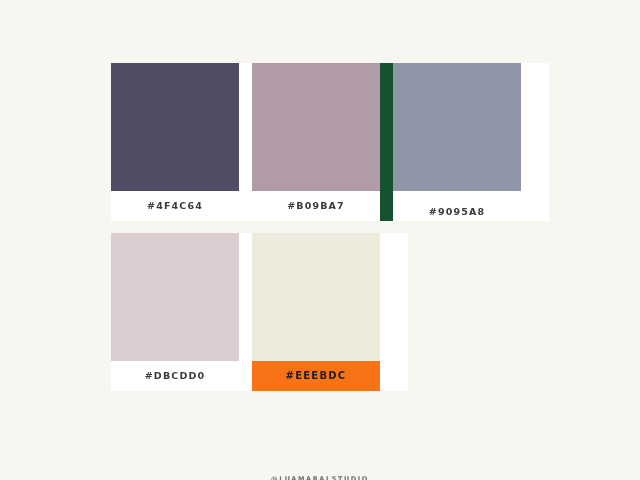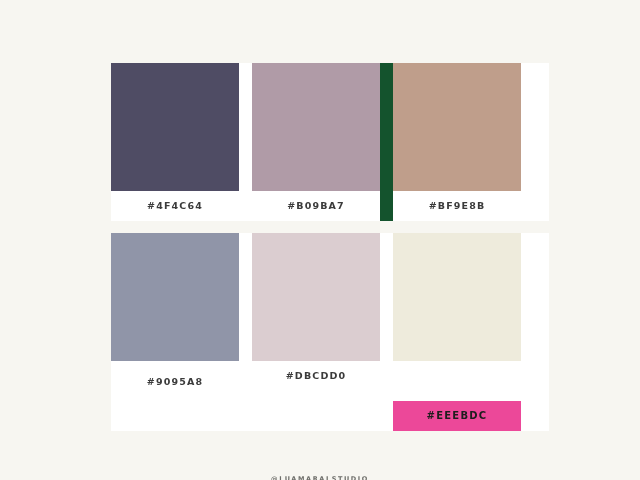--- a/index.html
+++ b/index.html
@@ -93,43 +93,37 @@
     </div>
   </div>
 
   <div class="swatch-card" style="background: #14532d;">
     <div class="swatch-color" style="background:#B09BA7;"></div>
     <div class="swatch-label-strip" style="background: rgb(255, 255, 255);">
       <span class="swatch-label" style="color: rgb(59, 59, 59);">#B09BA7</span>
     </div>
   </div>
 
-  <div class="swatch-card" style="background: rgb(255, 255, 255);">
-    <div class="swatch-color" style="background:#BF9E8B;"></div>
-    <div class="swatch-label-strip" style="background: rgb(255, 255, 255);">
-      <span class="swatch-label" style="color: rgb(59, 59, 59);">#BF9E8B</span>
-    </div>
-  </div>
 
   <div class="swatch-card" style="background: rgb(255, 255, 255);">
     <div class="swatch-color" style="background:#9095A8;"></div>
     <div class="swatch-label-strip" style="background: rgb(255, 255, 255);">
       <span class="swatch-label" style="color: rgb(59, 59, 59); margin-top: 12px;">#9095A8</span>
     </div>
   </div>
 
   <div class="swatch-card" style="background: rgb(255, 255, 255);">
     <div class="swatch-color" style="background:#DBCDD0;"></div>
     <div class="swatch-label-strip" style="background: rgb(255, 255, 255);">
       <span class="swatch-label" style="color: rgb(59, 59, 59);">#DBCDD0</span>
     </div>
   </div>
 
   <div class="swatch-card" style="background: rgb(255, 255, 255);">
     <div class="swatch-color" style="background:#EEEBDC;"></div>
-    <div class="swatch-label-strip" style="background: #ec4899; margin-top: 40px;">
+    <div class="swatch-label-strip" style="background: #f97316;">
       <span class="swatch-label emphasis" style="color: rgb(30, 30, 30);">#EEEBDC</span>
     </div>
   </div>
 
 </div>
 
 <div id="watermark" style="color: rgb(110, 110, 106);">@LUAMARALSTUDIO</div>
 
 </body></html>

